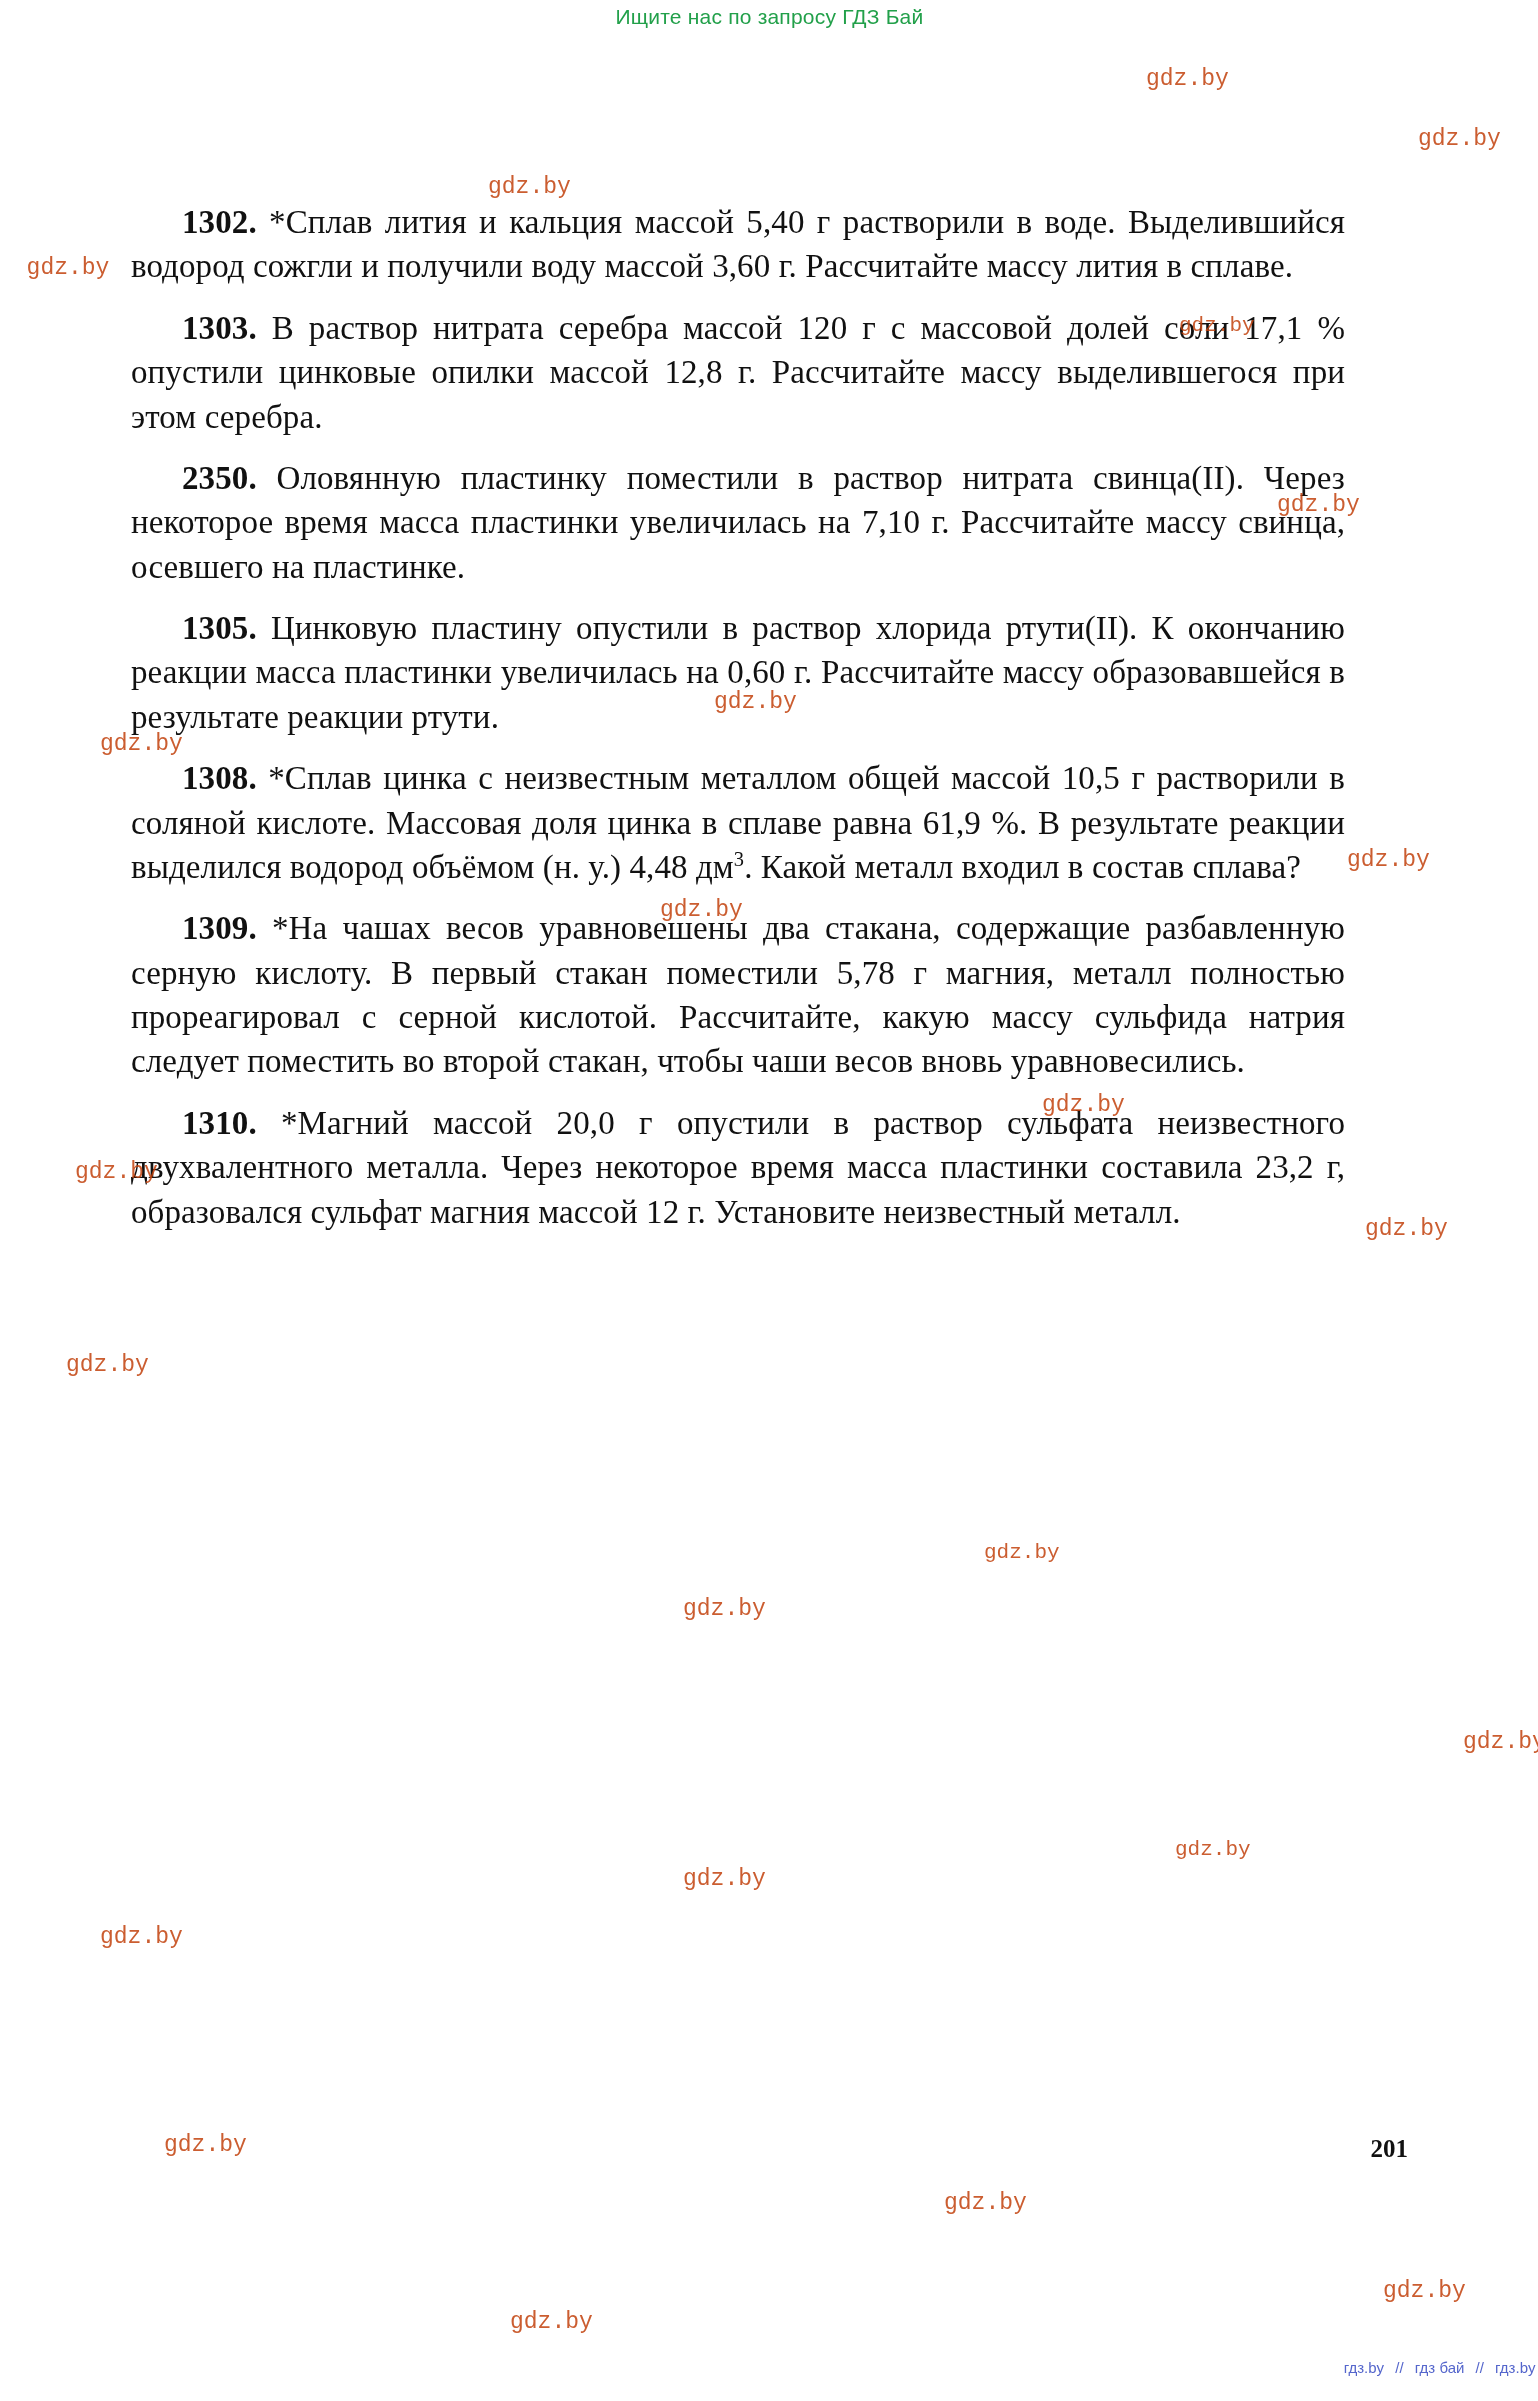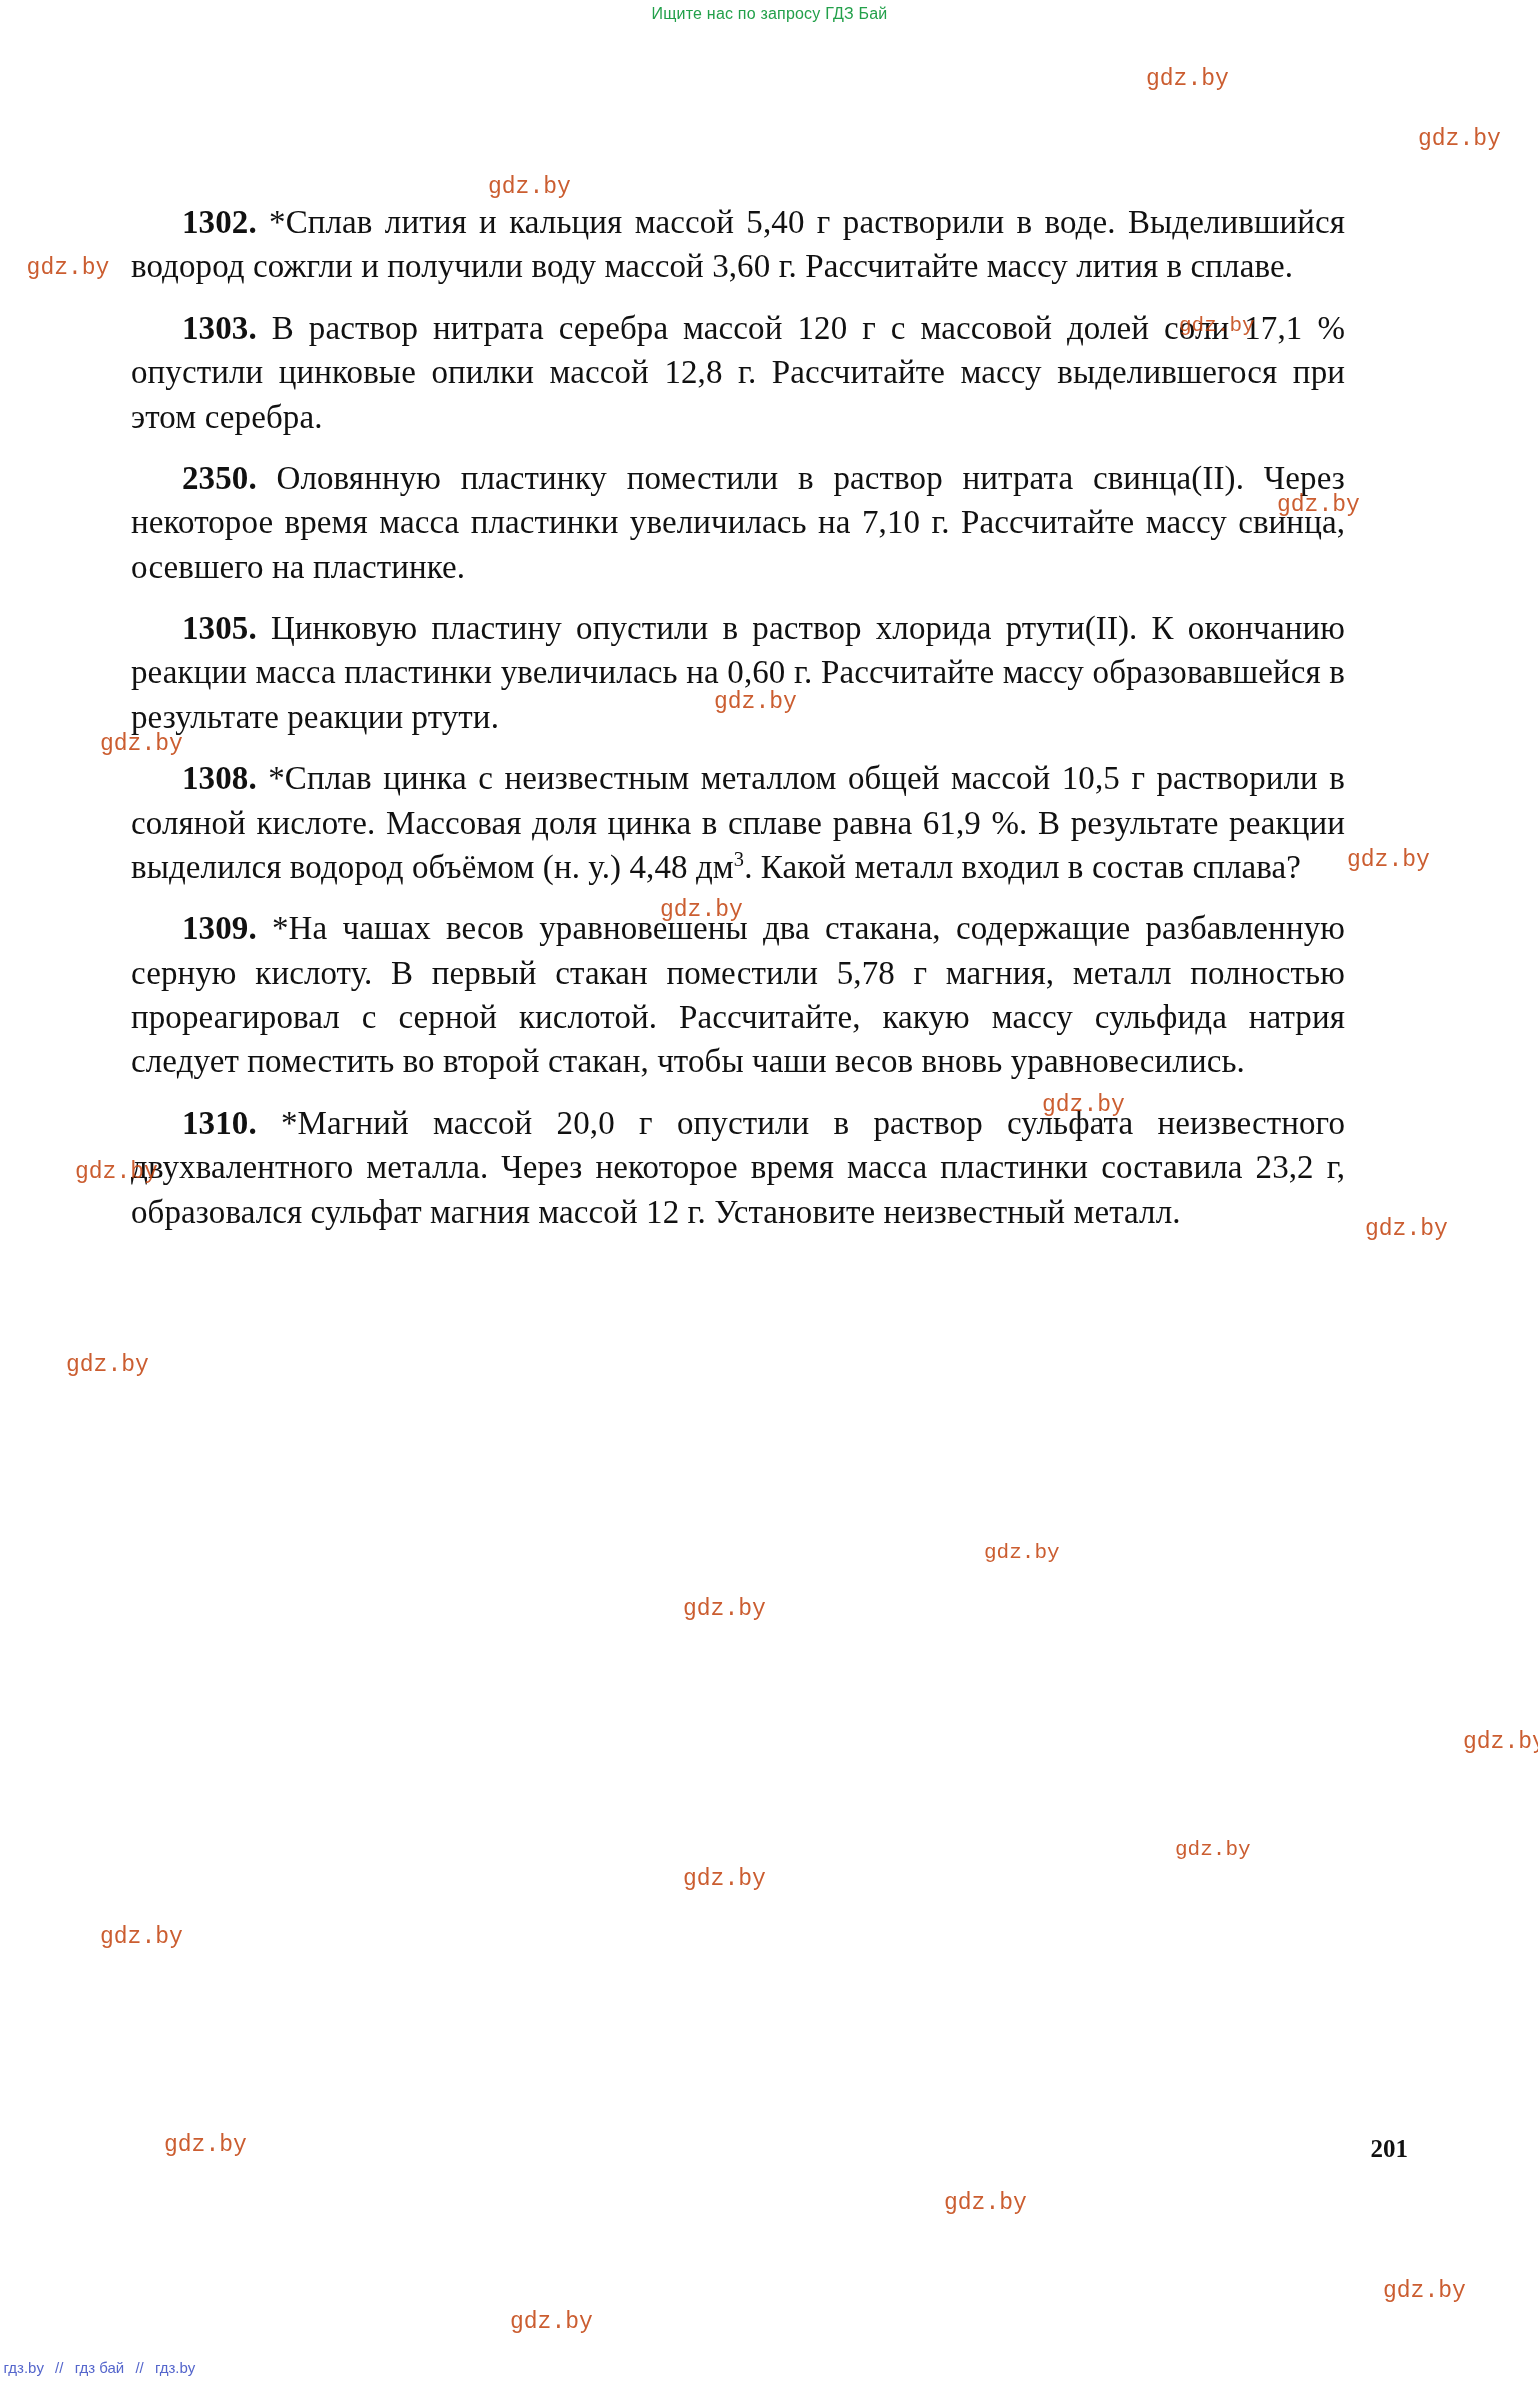--- a/index.html
+++ b/index.html
@@ -17,21 +17,21 @@
     color: #111111;
   }
 
   .top-banner {
     position: absolute;
     top: 5.3px;
     left: 0;
     width: 100%;
     text-align: center;
     font-family: "Liberation Sans", sans-serif;
-    font-size: 16px;
+    font-size: 21px;
     color: #22a04a;
     letter-spacing: 0.2px;
   }
 
   .content {
     position: absolute;
     left: 131px;
     top: 200px;
     width: 1214px;
   }
@@ -71,21 +71,21 @@
     font-size: 30px;
     color: #f0a0a8;
     letter-spacing: 0.4px;
   }
 
   .footer-links {
     position: absolute;
     left: 0;
     width: 100%;
     bottom: 25px;
-    text-align: left;
+    text-align: right;
     font-family: "Liberation Sans", sans-serif;
     font-size: 15px;
     color: #5566cc;
   }
   .footer-links span { margin: 0 3.5px; }
 
   
   .wm {
     position: absolute;
     font-family: Liberation Mono, monospace;

